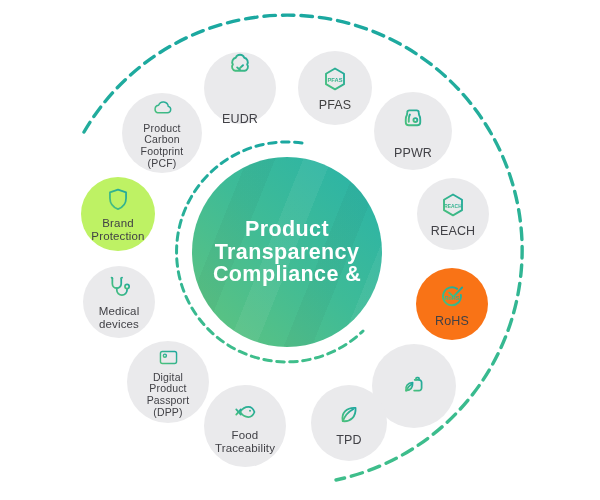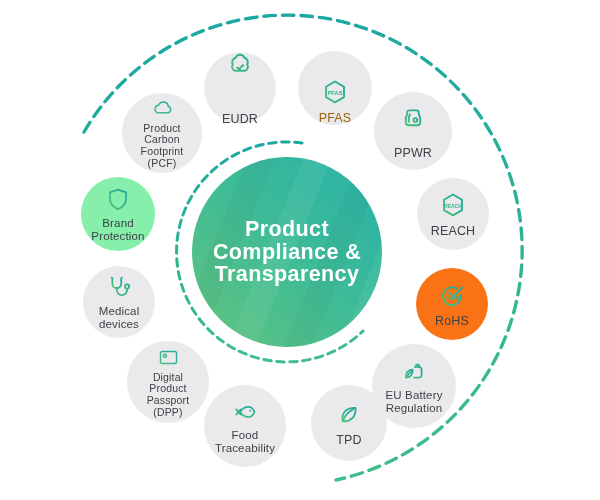--- a/index.html
+++ b/index.html
@@ -50,22 +50,22 @@
         <stop offset="1" id="innerStop2" stop-color="#3FBE8B"></stop>
       </linearGradient>
     </defs>
     <path d="M84 132 A235 235 0 1 1 336 480" fill="none" stroke="url(#arcGradOuter)" stroke-width="3.4" stroke-linecap="round" stroke-dasharray="11.5 7"></path>
     <path d="M302 143 A110 110 0 1 0 363 331" fill="none" stroke="url(#arcGradInner)" stroke-width="3" stroke-linecap="round" stroke-dasharray="7.5 5.5"></path>
   </svg>
 
   <div class="center-circle" id="centerCircle" style="left: 192px; top: 157px; height: 190px; width: 190px; background: linear-gradient(to left bottom, rgb(40, 178, 169) 0%, rgb(62, 187, 151) 48%, rgb(98, 196, 125) 100%); color: rgb(255, 255, 255);">
     <div class="center-title">
       <span>Product</span>
+      <span>Transparency</span>
       <span>Compliance &amp;</span>
-      <span>Transparency</span>
     </div>
   </div>
 
   <div id="nodes">
       <div class="node l4" style="left: 122px; top: 93px; height: 80px; width: 80px; background: rgb(234, 234, 236); color: rgb(65, 65, 70);">
         <span class="nicon">
           <svg viewBox="0 0 24 24" fill="none" stroke="url(#grad-0)" stroke-width="1.5" stroke-linecap="round" stroke-linejoin="round">
             <defs>
               <linearGradient id="grad-0" x1="1" y1="0" x2="0" y2="1">
                 <stop offset="0" stop-color="#1EA79E"></stop>
@@ -94,21 +94,21 @@
             <path d="M8.6 5.4a3.5 3.5 0 0 0-2.3 5.3 3.2 3.2 0 0 0 1.9 5.1h7.6a3.2 3.2 0 0 0 1.9-5.1 3.5 3.5 0 0 0-2.3-5.3 3.6 3.6 0 0 0-6.8 0z"></path>
             <path d="M12 9.8V21"></path>
             <path d="M12 13.6l2.4-2.2"></path>
             <path d="M12 15.2l-2.3-2.1"></path>
           </svg>
         </span>
         <span class="nlabel">
           <span>EUDR</span>
         </span>
       </div>
-      <div class="node l1" style="left: 298px; top: 51px; height: 74px; width: 74px; background: rgb(234, 234, 236); color: #a16207; justify-content: flex-end;">
+      <div class="node l1" style="left: 298px; top: 51px; height: 74px; width: 74px; background: rgb(234, 234, 236); color: #404040;">
         <span class="nicon">
           <svg viewBox="0 0 24 24" fill="none" stroke="url(#grad-2)" stroke-width="1.5" stroke-linecap="round" stroke-linejoin="round">
             <defs>
               <linearGradient id="grad-2" x1="1" y1="0" x2="0" y2="1">
                 <stop offset="0" stop-color="#1EA79E"></stop>
                 <stop offset="1" stop-color="#4BC17C"></stop>
               </linearGradient>
             </defs>
             <path d="M12 2.8 19.2 7v8.3L12 19.5 4.8 15.3V7z"></path>
             <text x="12" y="13.6" text-anchor="middle" stroke="none" fill="url(#grad-2)" font-family="Liberation Sans" font-weight="bold" font-size="4.6">PFAS</text>
@@ -179,24 +179,20 @@
               <linearGradient id="grad-6" x1="1" y1="0" x2="0" y2="1">
                 <stop offset="0" stop-color="#1EA79E"></stop>
                 <stop offset="1" stop-color="#4BC17C"></stop>
               </linearGradient>
             </defs>
             <path d="M12.6 7.6h3.6a2.3 2.3 0 0 1 2.3 2.3v4.6a2.3 2.3 0 0 1-2.3 2.3h-4.1"></path>
             <path d="M13.7 7.6V6.5a.8.8 0 0 1 .8-.8h1a.8.8 0 0 1 .8.8v1.1"></path>
             <path d="M5.2 16.8c-.8-3.9 1.5-6.7 5.6-6.9.2 4.1-1.6 6.7-5.6 6.9z"></path>
             <path d="M5.2 16.8c1.3-2.7 3-4.5 5.2-5.6"></path>
           </svg>
-        </span>
-        <span class="nlabel">
-          <span>EU Battery</span>
-          <span>Regulation</span>
         </span>
       </div>
       <div class="node l1" style="left: 311px; top: 385px; height: 76px; width: 76px; background: rgb(234, 234, 236); color: rgb(65, 65, 70);">
         <span class="nicon">
           <svg viewBox="0 0 24 24" fill="none" stroke="url(#grad-7)" stroke-width="1.5" stroke-linecap="round" stroke-linejoin="round">
             <defs>
               <linearGradient id="grad-7" x1="1" y1="0" x2="0" y2="1">
                 <stop offset="0" stop-color="#1EA79E"></stop>
                 <stop offset="1" stop-color="#4BC17C"></stop>
               </linearGradient>
@@ -266,21 +262,21 @@
             <path d="M14.6 3.1l-.7.7"></path>
             <path d="M10.1 12.2v1.6a4.4 4.4 0 0 0 8.8 0v-1"></path>
             <circle cx="18.9" cy="10.7" r="1.8"></circle>
           </svg>
         </span>
         <span class="nlabel">
           <span>Medical</span>
           <span>devices</span>
         </span>
       </div>
-      <div class="node l2" style="left: 81px; top: 177px; height: 74px; width: 74px; background: #86efac; color: rgb(65, 65, 70);">
+      <div class="node l2" style="left: 81px; top: 177px; height: 74px; width: 74px; background: #bef264; color: rgb(65, 65, 70);">
         <span class="nicon">
           <svg viewBox="0 0 24 24" fill="none" stroke="url(#grad-11)" stroke-width="1.5" stroke-linecap="round" stroke-linejoin="round">
             <defs>
               <linearGradient id="grad-11" x1="1" y1="0" x2="0" y2="1">
                 <stop offset="0" stop-color="#1EA79E"></stop>
                 <stop offset="1" stop-color="#4BC17C"></stop>
               </linearGradient>
             </defs>
             <path d="M12 3.1 18.9 5.5v5c0 4.5-2.9 7.8-6.9 9.3-4-1.5-6.9-4.8-6.9-9.3v-5z"></path>
             <path d="M12 3.1v16.7"></path>

